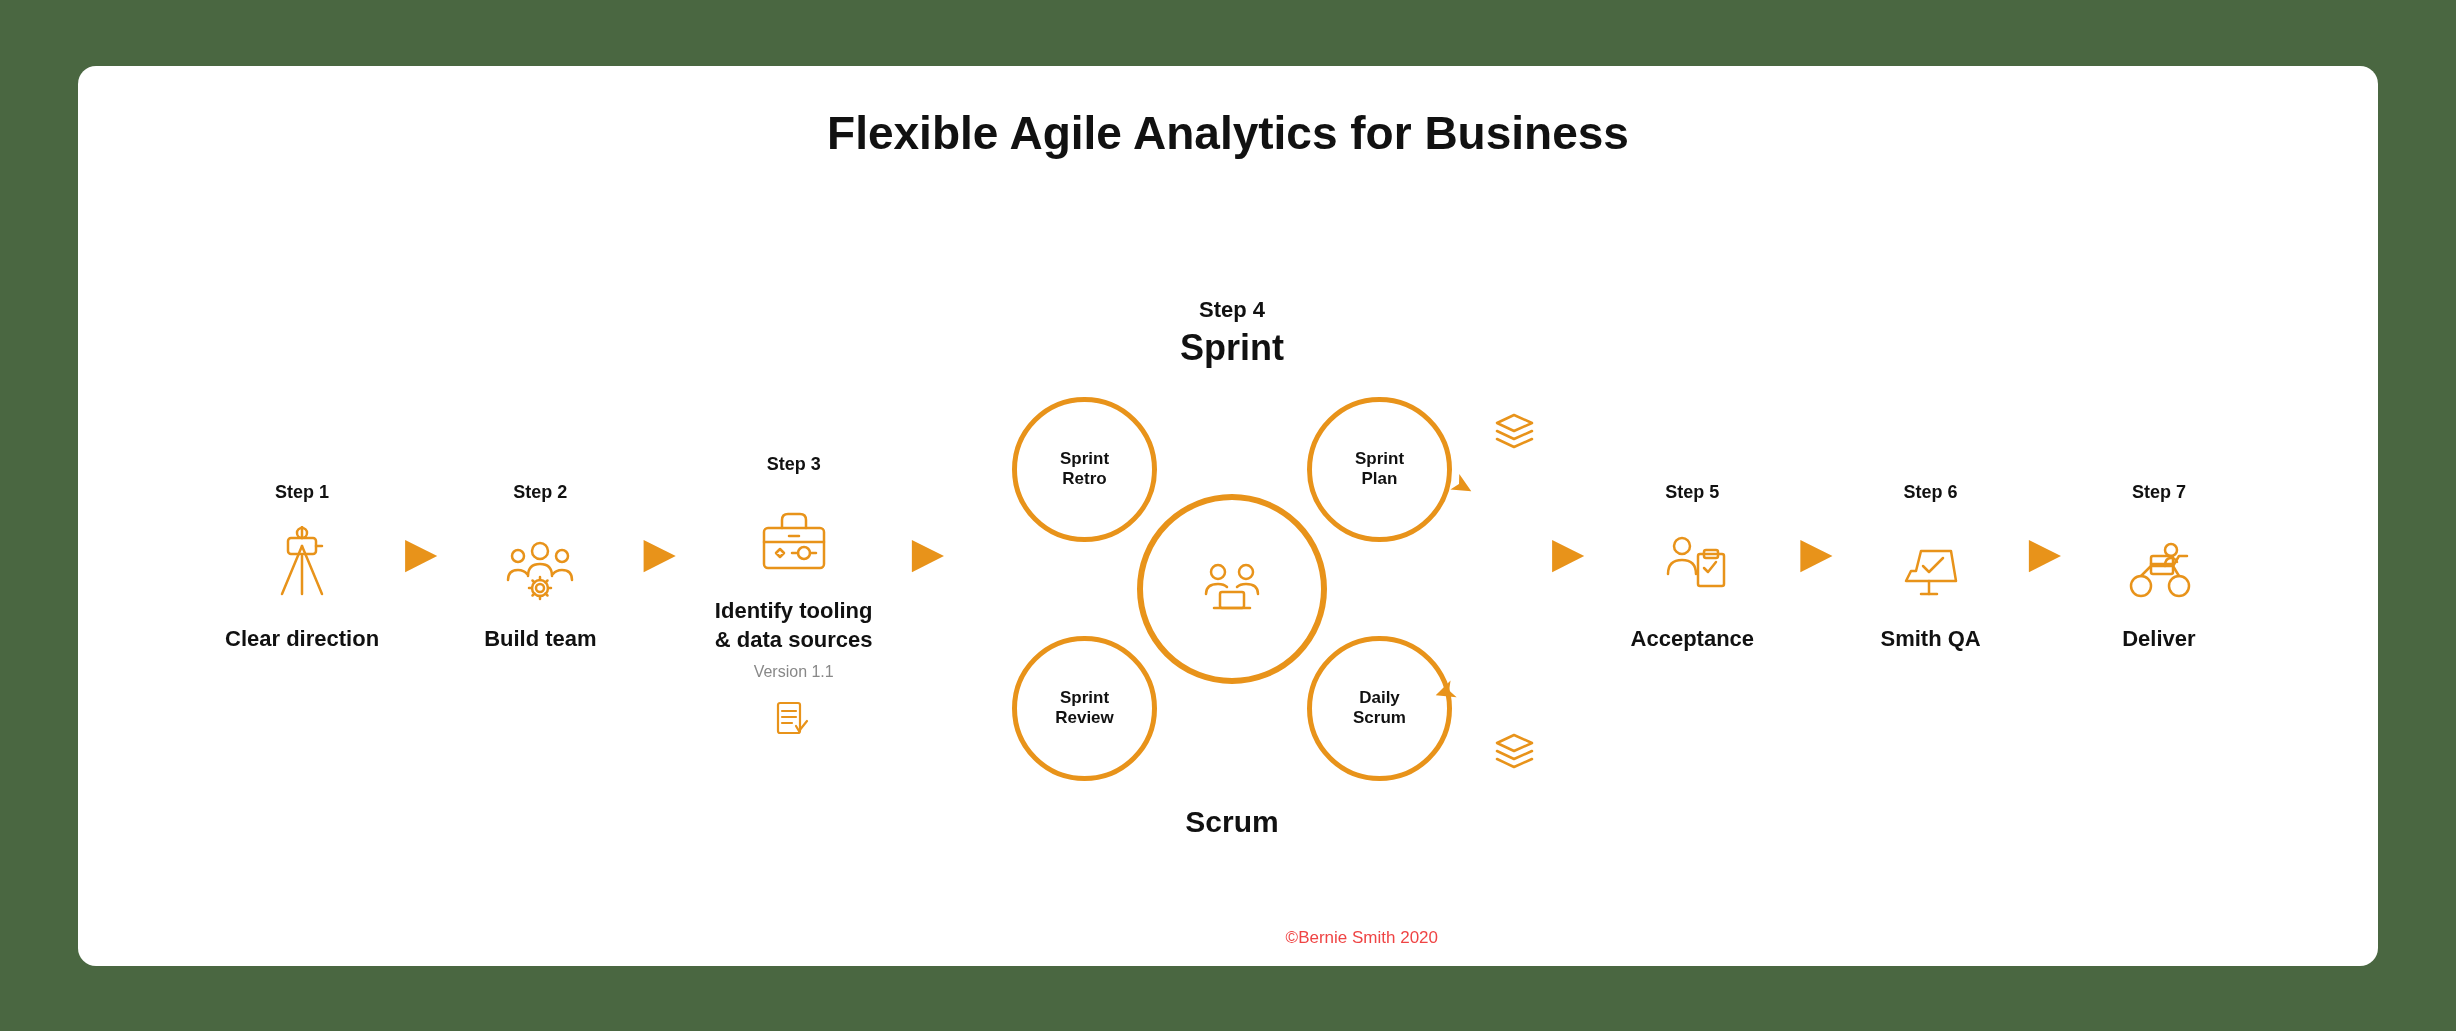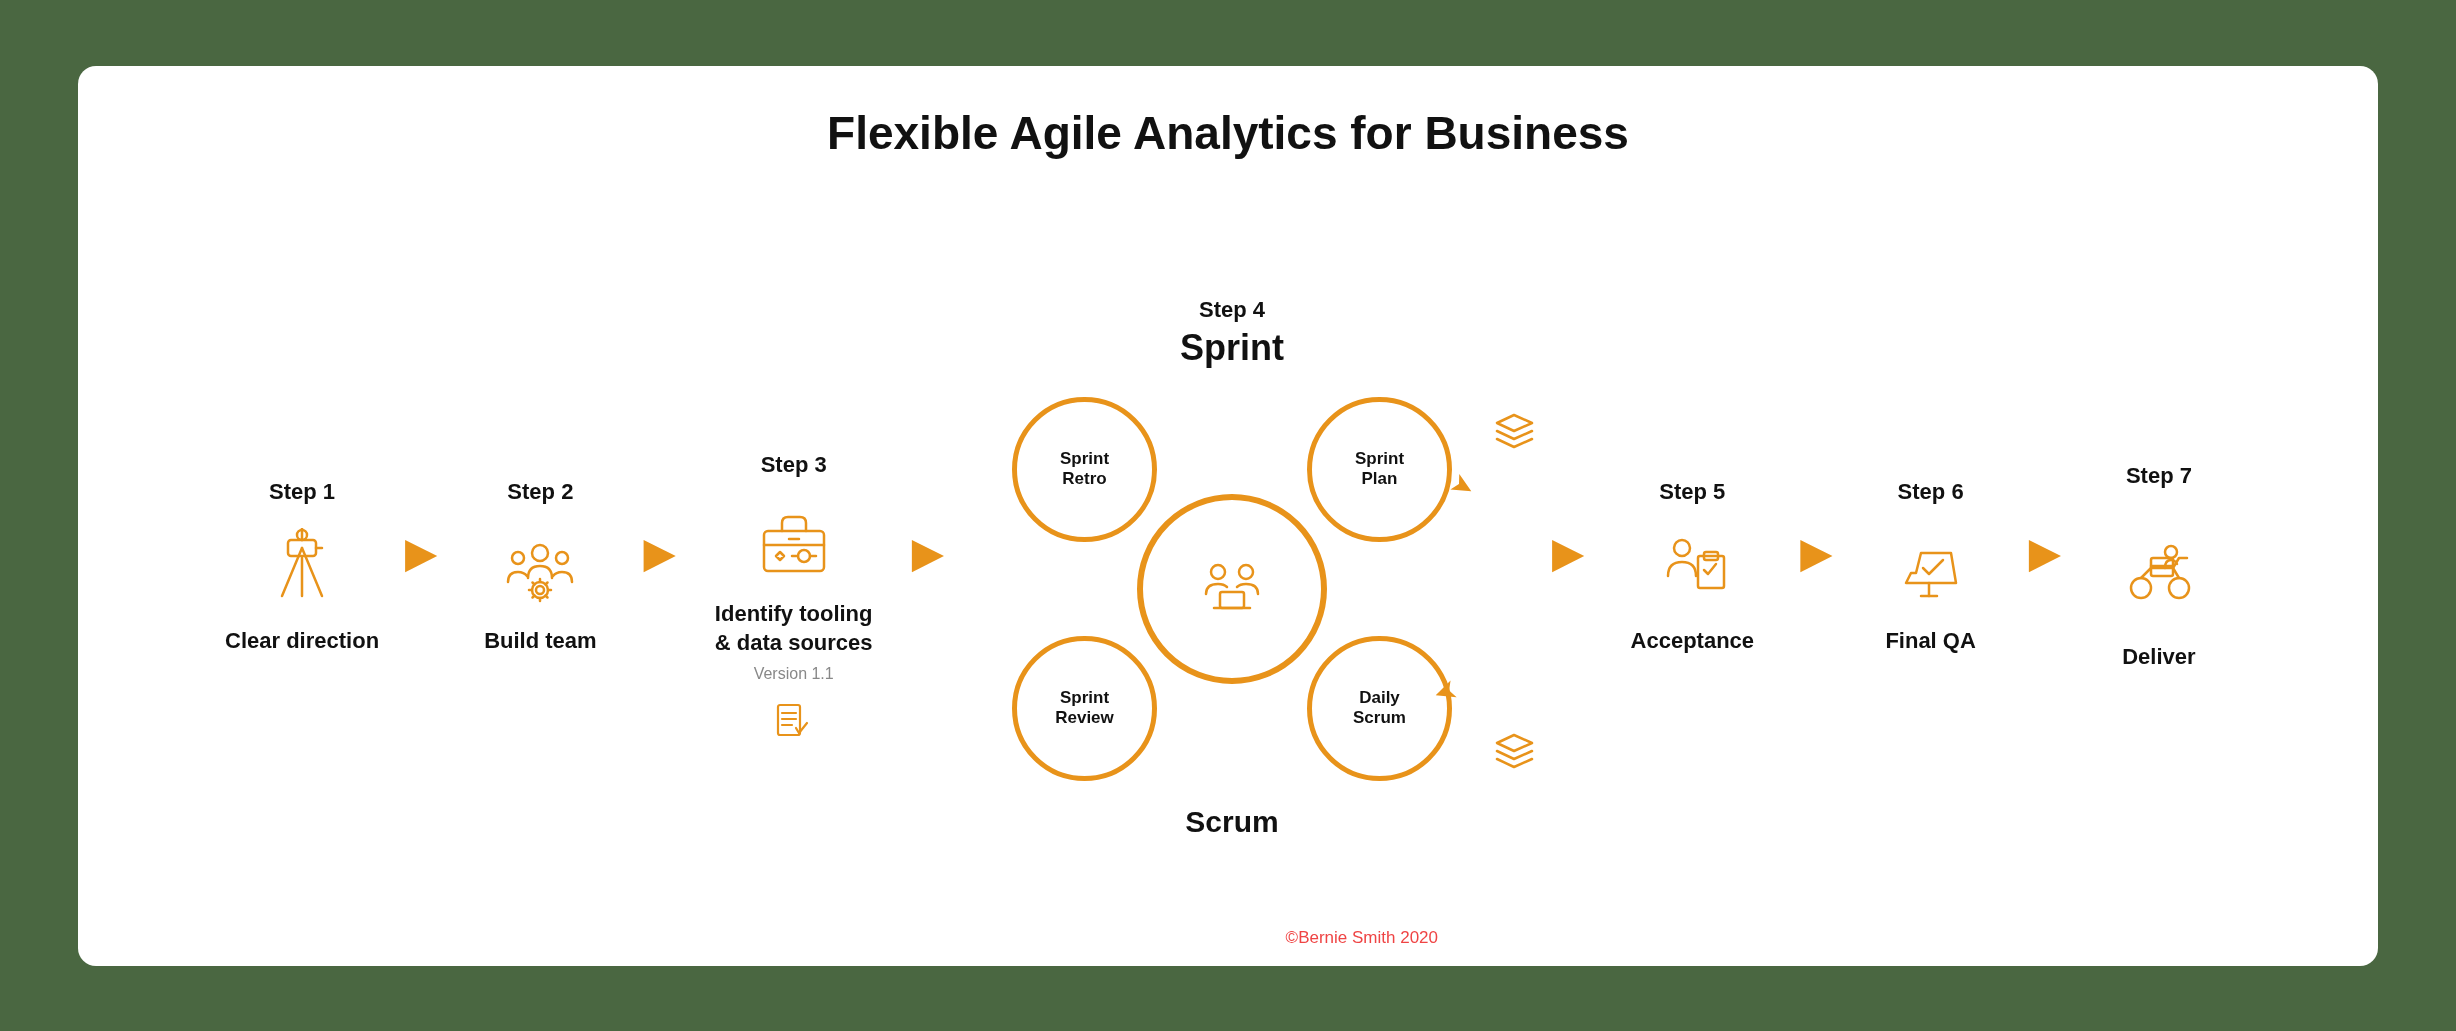--- a/index.html
+++ b/index.html
@@ -46,21 +46,21 @@
       flex: 1;
       position: relative;
     }
     .step-block {
       display: flex;
       flex-direction: column;
       align-items: center;
       position: relative;
     }
     .step-label {
-      font-size: 22px;
+      font-size: 18px;
       font-weight: 700;
       color: #111;
       margin-bottom: 18px;
     }
     .step-icon {
       color: #e8931a;
       font-size: 70px;
       line-height: 1;
       margin-bottom: 14px;
       display: flex;
@@ -358,26 +358,26 @@
       <div class="step-icon">
         <svg class="icon-svg" viewBox="0 0 80 80">
 
           <path d="M20 45 L15 55 L65 55 L60 25 L30 25 L25 45 Z" stroke-linejoin="round"></path>
           <polyline points="32,40 38,46 52,32"></polyline>
 
           <line x1="38" y1="55" x2="38" y2="68"></line>
           <line x1="30" y1="68" x2="46" y2="68"></line>
         </svg>
       </div>
-      <div class="step-name">Final QA</div>
+      <div class="step-name">Smith QA</div>
     </div>
 
     <div class="arrow">▶</div>
 
-    <div class="step-block" style="width:160px;gap:16px;">
+    <div class="step-block" style="width:160px;">
       <div class="step-label">Step 7</div>
       <div class="step-icon">
         <svg class="icon-svg" viewBox="0 0 80 80">
 
           <circle cx="22" cy="60" r="10"></circle>
           <circle cx="60" cy="60" r="10"></circle>
 
           <rect x="32" y="30" width="22" height="18" rx="2"></rect>
           <line x1="32" y1="38" x2="54" y2="38"></line>
 

